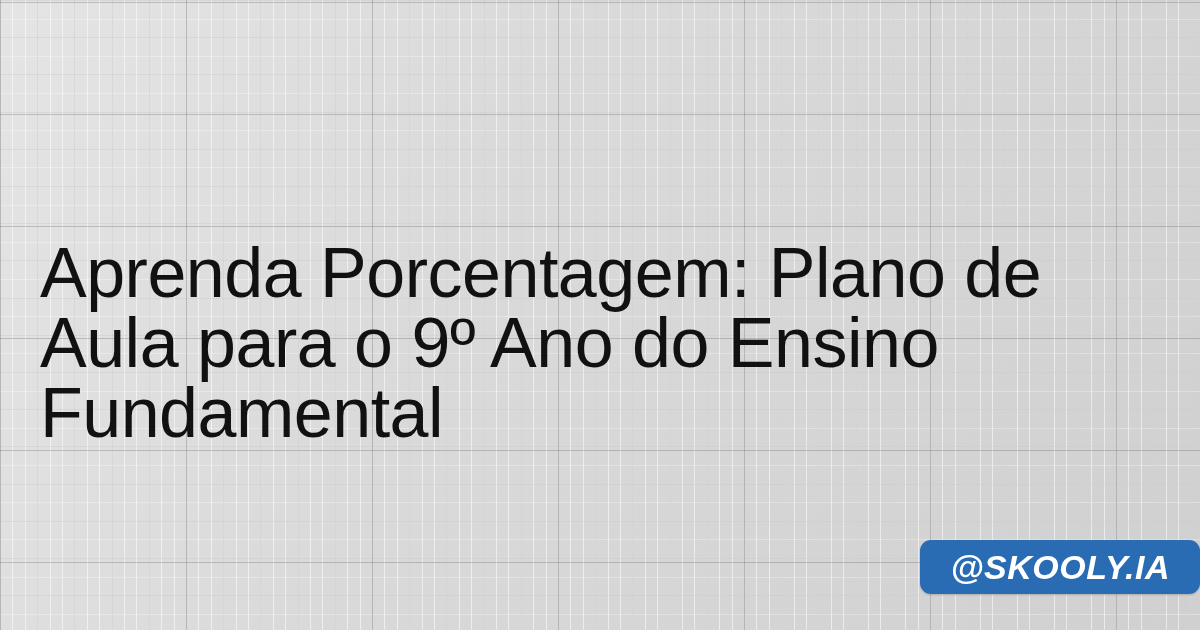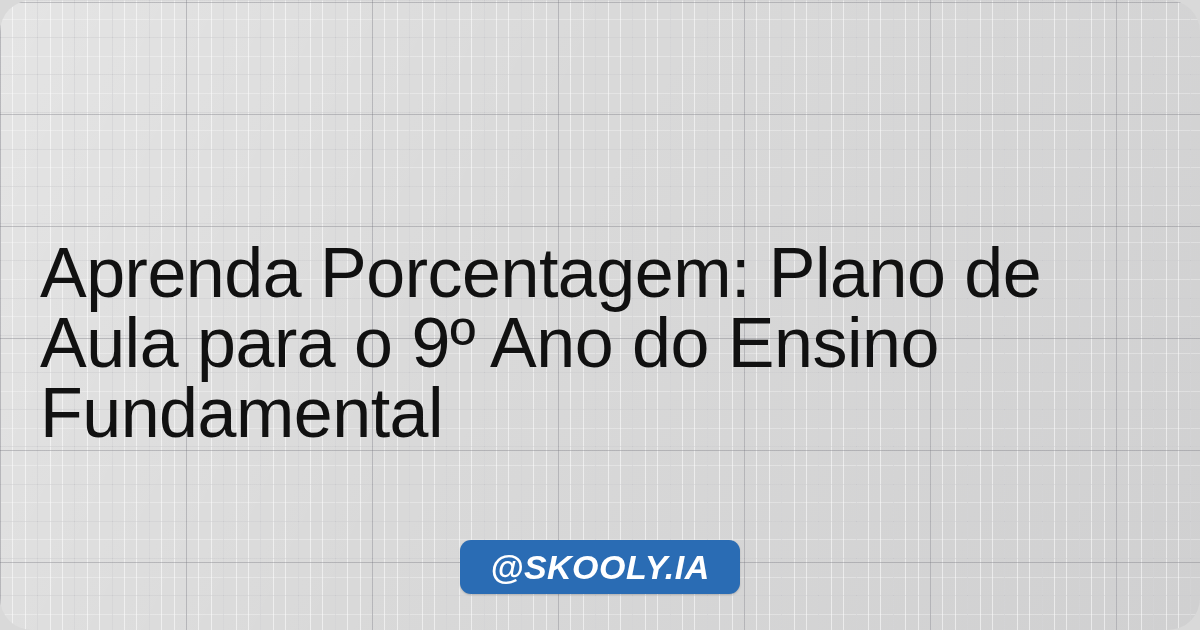--- a/index.html
+++ b/index.html
@@ -17,21 +17,20 @@
   }
 
   
   .og-card {
     position: relative;
     width: 1200px;
     height: 630px;
     overflow: hidden;
     background-color: #d9d9d9;
     box-sizing: border-box;
-    border-radius: 32px;
   }
 
   
   .paper-grid-minor,
   .paper-grid-major,
   .paper-grid-fine,
   .paper-noise {
     position: absolute;
     top: 0;
     left: 0;
@@ -124,21 +123,21 @@
     z-index: 3;
   }
 
   
   .badge-row {
     position: absolute;
     left: 0;
     right: 0;
     top: 540px;
     display: flex;
-    justify-content: center;
+    justify-content: flex-end;
     align-items: flex-start;
     z-index: 4;
   }
 
   .handle-badge {
     display: inline-flex;
     align-items: center;
     justify-content: center;
     height: 54px;
     padding: 0 30px;

